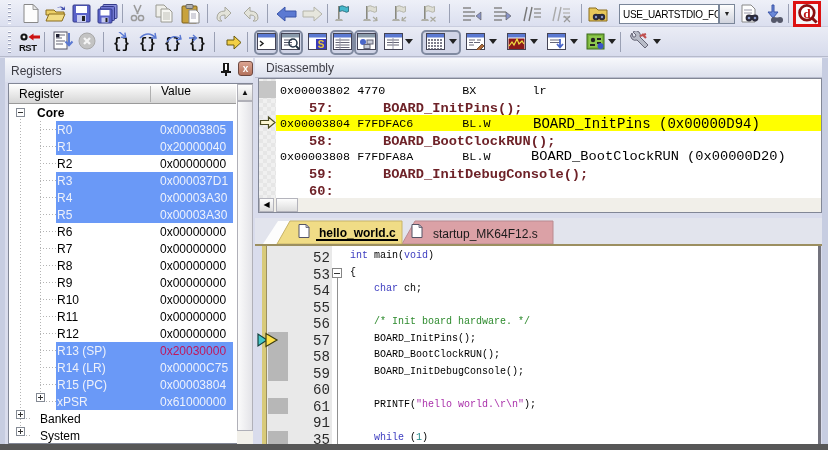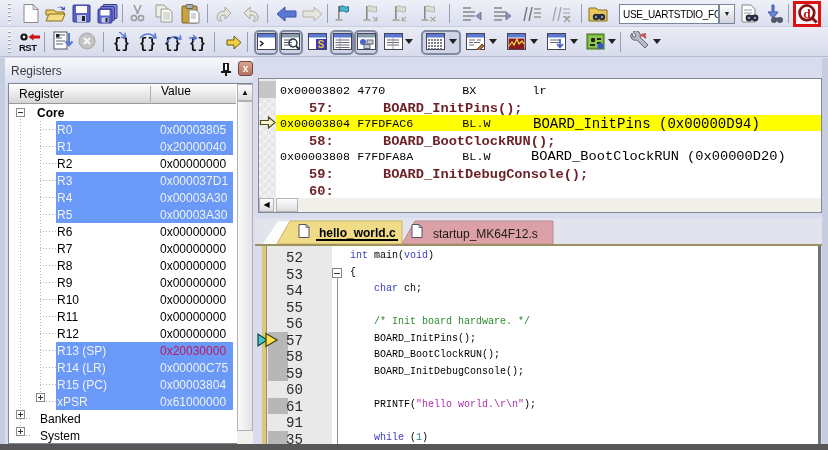--- a/index.html
+++ b/index.html
@@ -18,21 +18,21 @@
 .rrow .nm{position:absolute;top:2px}
 .rrow .val{position:absolute;left:151px;top:2px}
 .exp{position:absolute;width:9px;height:9px;border:1px solid #848a94;background:#fff}
 .exp i{position:absolute;left:1px;top:3px;width:5px;height:1px;background:#333}
 .exp.pl b{position:absolute;left:3px;top:1px;width:1px;height:5px;background:#333}
 
 .dln{position:absolute;font-size:11.7px;color:#000}
 .dmar{position:absolute;font-size:13.7px;font-weight:bold;color:#6e2228}
 
 .eln{position:absolute;font-size:10px;color:#000}
-.enum{position:absolute;width:44px;font-size:14.1px;color:#2a2a2a}
+.enum{position:absolute;width:44px;text-align:right;font-size:14.1px;color:#2a2a2a}
 .kw{color:#3c3cc0}.cm{color:#2e8b2e}.st{color:#aa30aa}.nu{color:#208888}
 .gblock{position:absolute;left:268px;width:20px;background:#b7b7b7}
 </style></head><body>
 <div id="app">
   <div class="abs" id="tb1">
     <div class="abs grip" style="left:8px;top:3px;height:21px"></div>
     <svg class="icon" style="left:22px;top:4px" width="17" height="19" viewBox="0 0 17 19">
         <path d="M2 .5 h9 l5 5 v13 h-14 z" fill="#fdfdfd" stroke="#888" stroke-width="1"></path>
         <path d="M11 .5 v5 h5 z" fill="#e8e8e8" stroke="#888" stroke-width=".8"></path>
       </svg>
@@ -471,20 +471,23 @@
   <div class="exp pl" style="left:16px;top:427px">
         <i></i>
         <b></b>
       </div>
   </div>
 
   <div class="abs" style="left:237px;top:84px;width:16px;height:360px;background:#f2f0ea"></div>
   <div class="abs" style="left:237px;top:84px;width:16px;height:17px;background:linear-gradient(#fdfdfd,#dcdcdc);border:1px solid #b0b0b8;text-align:center;font-size:8px;line-height:15px;color:#111">▲</div>
   <div class="abs" style="left:237px;top:101px;width:16px;height:330px;background:linear-gradient(90deg,#fbfbfb,#e3e3e8);border:1px solid #b0b0b8"></div>
 
+  <div class="abs" style="left:255px;top:58px;width:567px;height:20px;background:linear-gradient(#f7f8fb,#dde1ee);border-bottom:1px solid #b8bccd">
+    <span class="ptitle" style="position:absolute;left:11px;top:3px">Disassembly</span>
+  </div>
   <div class="abs" id="disasm" style="left:258px;top:78px;width:564px;height:135px;border:1px solid #828796;background:#fff;overflow:hidden">
     <div style="position:absolute;left:0;top:0;width:17px;height:133px;background:#ececec;background-image:repeating-conic-gradient(#e6e6e6 0% 25%,#f0f0f0 0% 50%);background-size:8px 8px"></div>
     <div style="position:absolute;left:0;top:2px;width:17px;height:17px;background:#c6c6c6"></div>
     <div id="dlines">
     <div style="position:absolute;left:17px;top:35.7px;width:545px;height:16.6px;background:#ffff00"></div>
     <div class="dln" style="left:21px;top:4.0px"><span class="mono">0x00003802 4770&nbsp;&nbsp;&nbsp;&nbsp;&nbsp;&nbsp;&nbsp;&nbsp;&nbsp;&nbsp;&nbsp;BX&nbsp;&nbsp;&nbsp;&nbsp;&nbsp;&nbsp;&nbsp;&nbsp;lr</span></div>
     <div class="dmar" style="left:50px;top:20.6px"><span class="mono">57:&nbsp;&nbsp;&nbsp;&nbsp;&nbsp;&nbsp;BOARD_InitPins();</span></div>
     <div class="dln" style="left:21px;top:37.2px"><span class="mono">0x00003804 F7FDFAC6&nbsp;&nbsp;&nbsp;&nbsp;&nbsp;&nbsp;&nbsp;BL.W</span></div>
     <div class="dln" style="left:274px;top:37.2px"><span class="mono" style="font-size:14px">BOARD_InitPins (0x00000D94)</span></div>
     <div class="dmar" style="left:50px;top:53.8px"><span class="mono">58:&nbsp;&nbsp;&nbsp;&nbsp;&nbsp;&nbsp;BOARD_BootClockRUN();</span></div>

